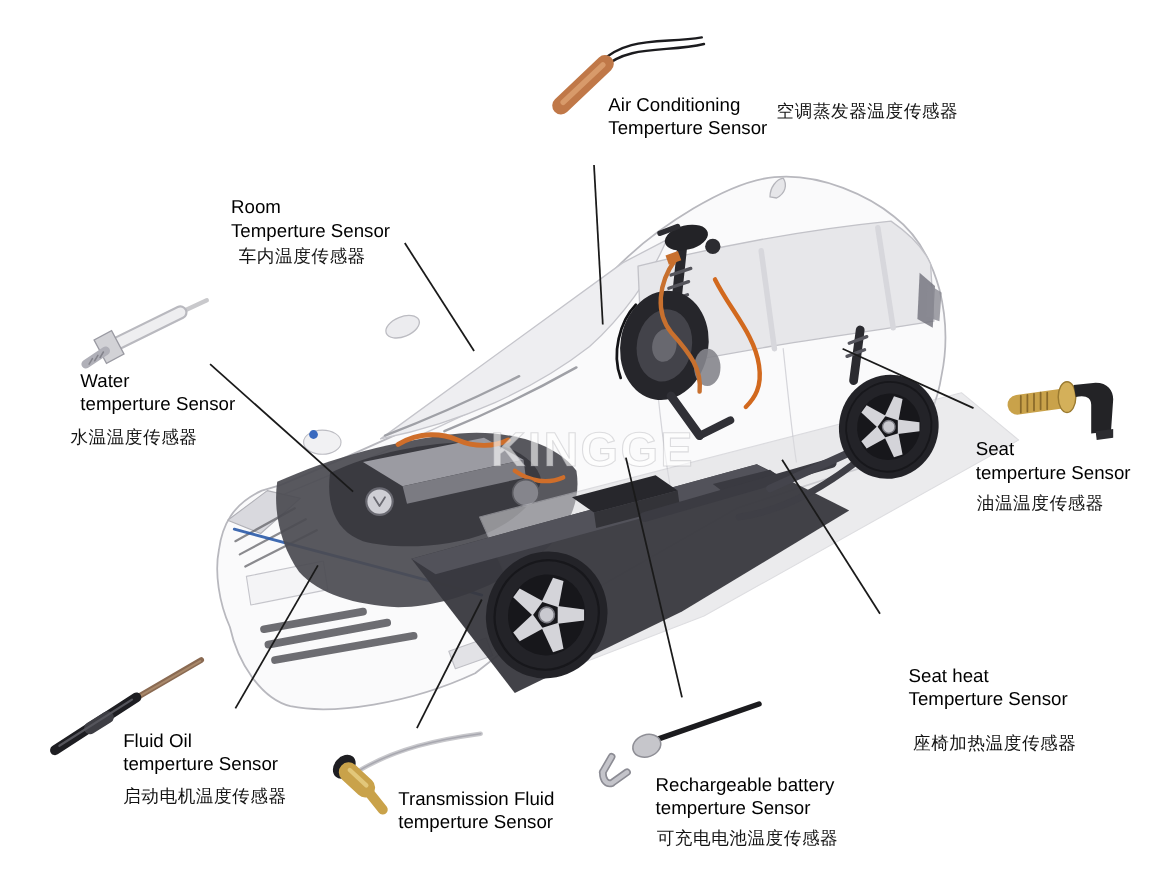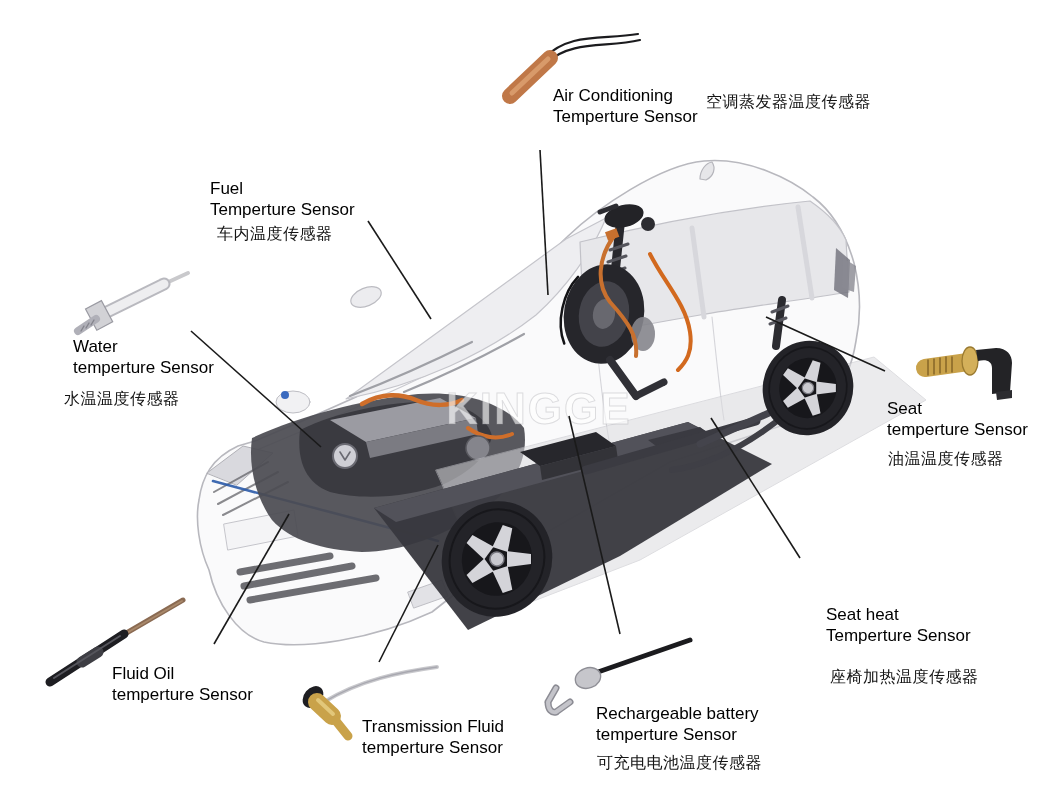--- a/index.html
+++ b/index.html
@@ -195,35 +195,36 @@
   </g>
 </svg>
 
   <div class="label-en" style="left:553px;top:85px">
       <div>Air Conditioning</div>
       <div>Temperture Sensor</div>
     </div>
   <div class="label-zh" style="left:706px;top:89px">空调蒸发器温度传感器</div>
 
   <div class="label-en" style="left:210px;top:178px">
-      <div>Fuel</div>
+      <div>Room</div>
       <div>Temperture Sensor</div>
     </div>
   <div class="label-zh" style="left:217px;top:221px">车内温度传感器</div>
 
   <div class="label-en" style="left:73px;top:336px">
       <div>Water</div>
       <div>temperture Sensor</div>
     </div>
   <div class="label-zh" style="left:64px;top:386px">水温温度传感器</div>
 
   <div class="label-en" style="left:112px;top:663px">
       <div>Fluid Oil</div>
       <div>temperture Sensor</div>
     </div>
+  <div class="label-zh" style="left:112px;top:712px">启动电机温度传感器</div>
 
   <div class="label-en" style="left:362px;top:716px">
       <div>Transmission Fluid</div>
       <div>temperture Sensor</div>
     </div>
 
   <div class="label-en" style="left:596px;top:703px">
       <div>Rechargeable battery</div>
       <div>temperture Sensor</div>
     </div>

